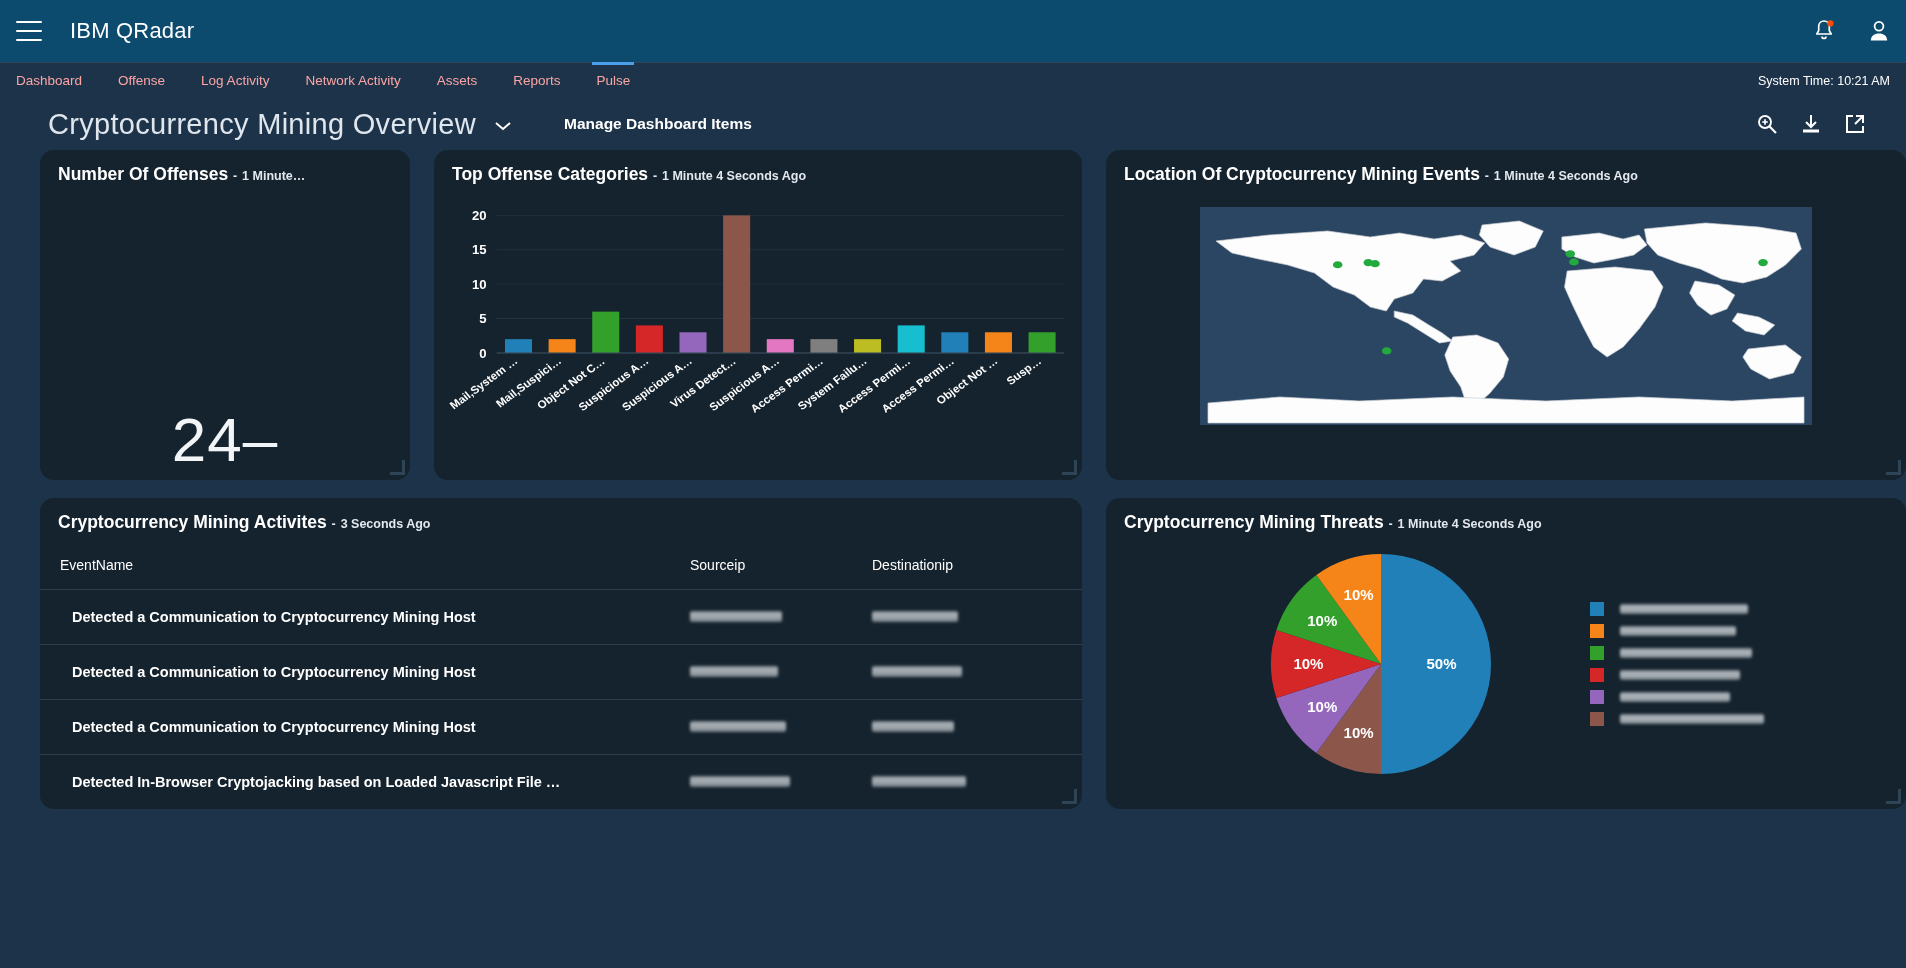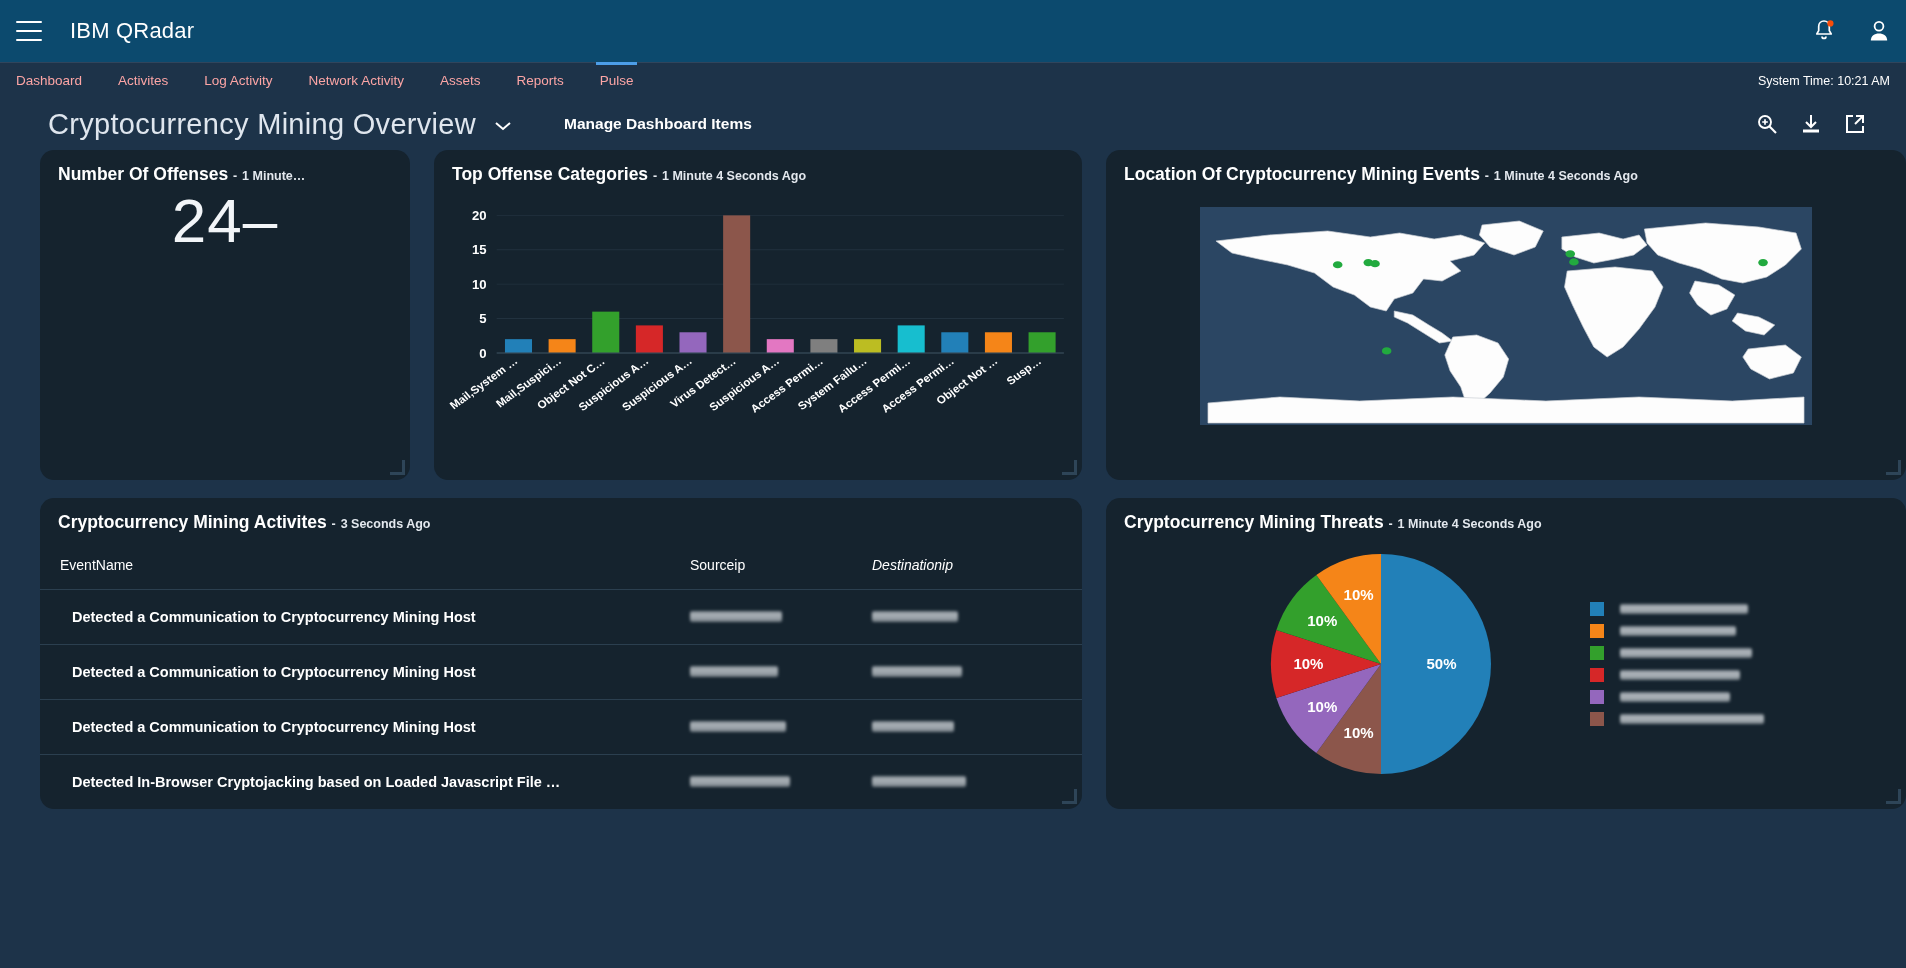--- a/index.html
+++ b/index.html
@@ -108,21 +108,21 @@
     padding-right: 10px;
   }
   .card-title .ago {
     font-size: 12.5px; font-weight: 700; color: #e3e8ee;
   }
   .card-title .dash { font-weight: 700; }
 
   
   .big-number {
     height: calc(100% - 40px);
-    display: flex; align-items: flex-start; justify-content: center;
+    display: flex; align-items: flex-end; justify-content: center;
     color: #f2f5f8; font-size: 62px; font-weight: 300;
     letter-spacing: 1px;
   }
   .big-number .suffix { font-weight: 200; }
 
   
   .bar-wrap { position: relative; height: 280px; padding: 14px 10px 0 10px; }
   .bar-svg { width: 100%; height: 100%; display:block; }
   .axis-label { fill: #ffffff; font-size: 13px; font-weight: 700; font-family: "Liberation Sans", sans-serif; }
   .cat-label { fill: #ffffff; font-size: 11.5px; font-weight: 700; font-family: "Liberation Sans", sans-serif; }
@@ -145,21 +145,21 @@
     padding: 10px 0 16px 0;
   }
   .tbl th:first-child { padding-left: 20px; }
   .tbl td {
     color: #ffffff; font-size: 14.5px; font-weight: 700;
     padding: 19px 0; border-top: 1px solid #2b3f4f;
     vertical-align: middle;
   }
   .tbl td:first-child { padding-left: 32px; }
   .col-src  { width: 182px; }
-  .col-dst  { width: 210px; font-style: italic; }
+  .col-dst  { width: 210px; }
   .redact {
     display: inline-block; height: 11px; border-radius: 2px;
     background: linear-gradient(180deg,#8d969d 0%,#c6cbd0 35%,#aab2b8 70%,#7e868d 100%);
     filter: blur(1.6px); opacity: .85;
   }
 
   
   .pie-area { display: flex; align-items: center; padding: 18px 0 0 0; }
   .pie-holder { width: 330px; display: flex; justify-content: center; margin-left: 110px; }
   .pie-label { fill: #ffffff; font-size: 15px; font-weight: 700; font-family: "Liberation Sans", sans-serif; }
@@ -198,21 +198,21 @@
       </svg>
     </div>
   </div>
 </div>
 
 <div class="navbar">
   <div class="nav-item">
       <span>Dashboard</span>
     </div>
   <div class="nav-item">
-      <span>Activites</span>
+      <span>Offense</span>
     </div>
   <div class="nav-item">
       <span>Log Activity</span>
     </div>
   <div class="nav-item">
       <span>Network Activity</span>
     </div>
   <div class="nav-item">
       <span>Assets</span>
     </div>

